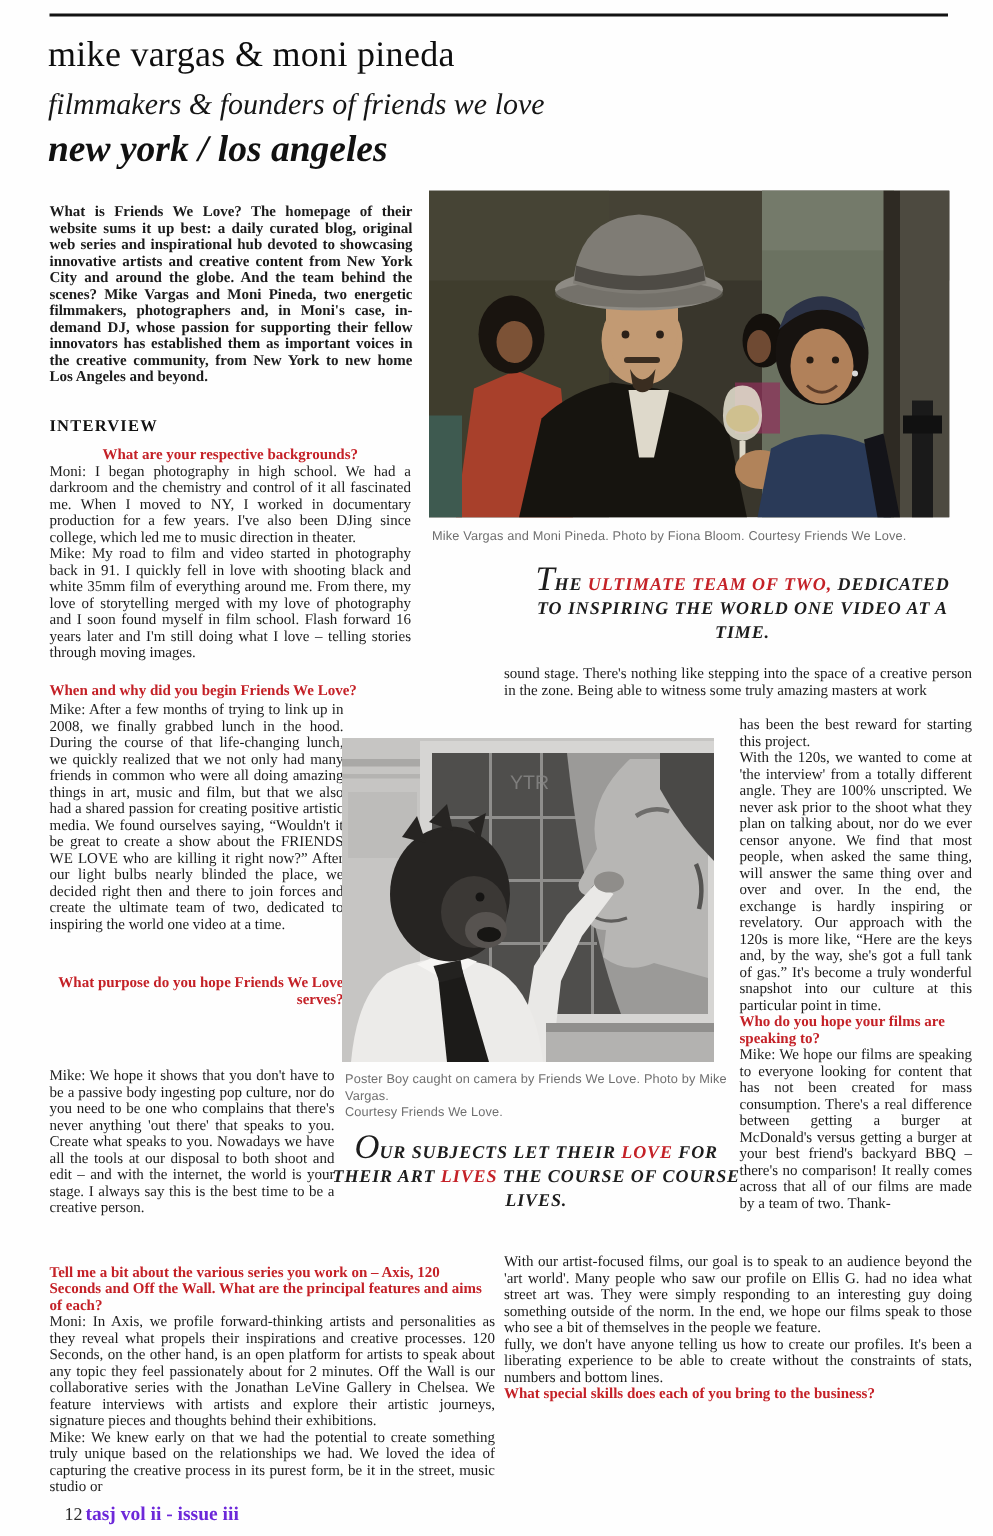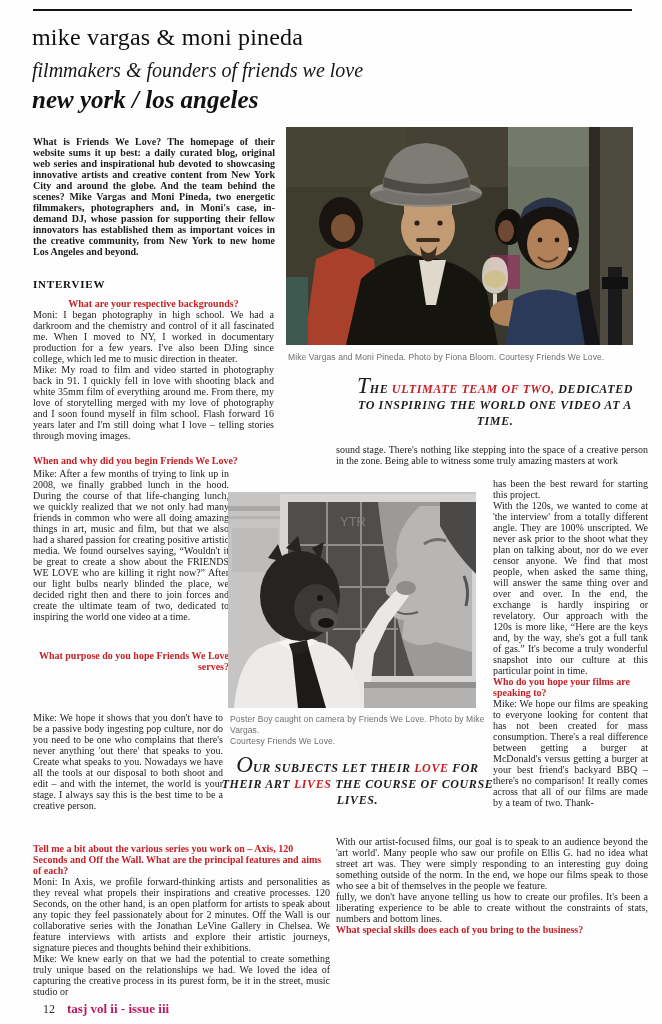--- a/index.html
+++ b/index.html
@@ -15,21 +15,21 @@
   .body-text{font-size:10px;line-height:11px;text-align:justify;color:#1b1b1b;}
   .bold{font-weight:bold;}
   .q{color:#c42127;font-weight:bold;}
   .interview{font-size:11px;font-weight:bold;letter-spacing:.8px;color:#111;}
   .caption{font-family:"Liberation Sans", sans-serif;font-size:8.5px;line-height:11px;color:#6e6e6e;letter-spacing:.1px;}
   .pullquote{font-size:12px;font-weight:bold;font-style:italic;letter-spacing:.6px;
     line-height:16px;text-align:center;color:#1d1d1d;}
   .pullquote .cap{font-size:23px;font-weight:normal;letter-spacing:0;}
   .pq-red{color:#c42127;}
   .footer{font-size:12px;color:#2a2a2a;}
-  .footer .journal{font-weight:bold;font-size:13px;margin-left:12px;color:#be185d;}
+  .footer .journal{font-weight:bold;font-size:13px;margin-left:2px;color:#6d28d9;}
   .photo{display:block;}
 </style>
 </head>
 <body>
 
 <div class="abs rule" style="left:33px;top:9px;width:599px;"></div>
 
 <div class="abs" style="left:32px;top:20px;width:560px;">
   <div class="title">mike vargas &amp; moni pineda</div>
   <div class="subtitle" style="margin-top:4px;">filmmakers &amp; founders of friends we love</div>

